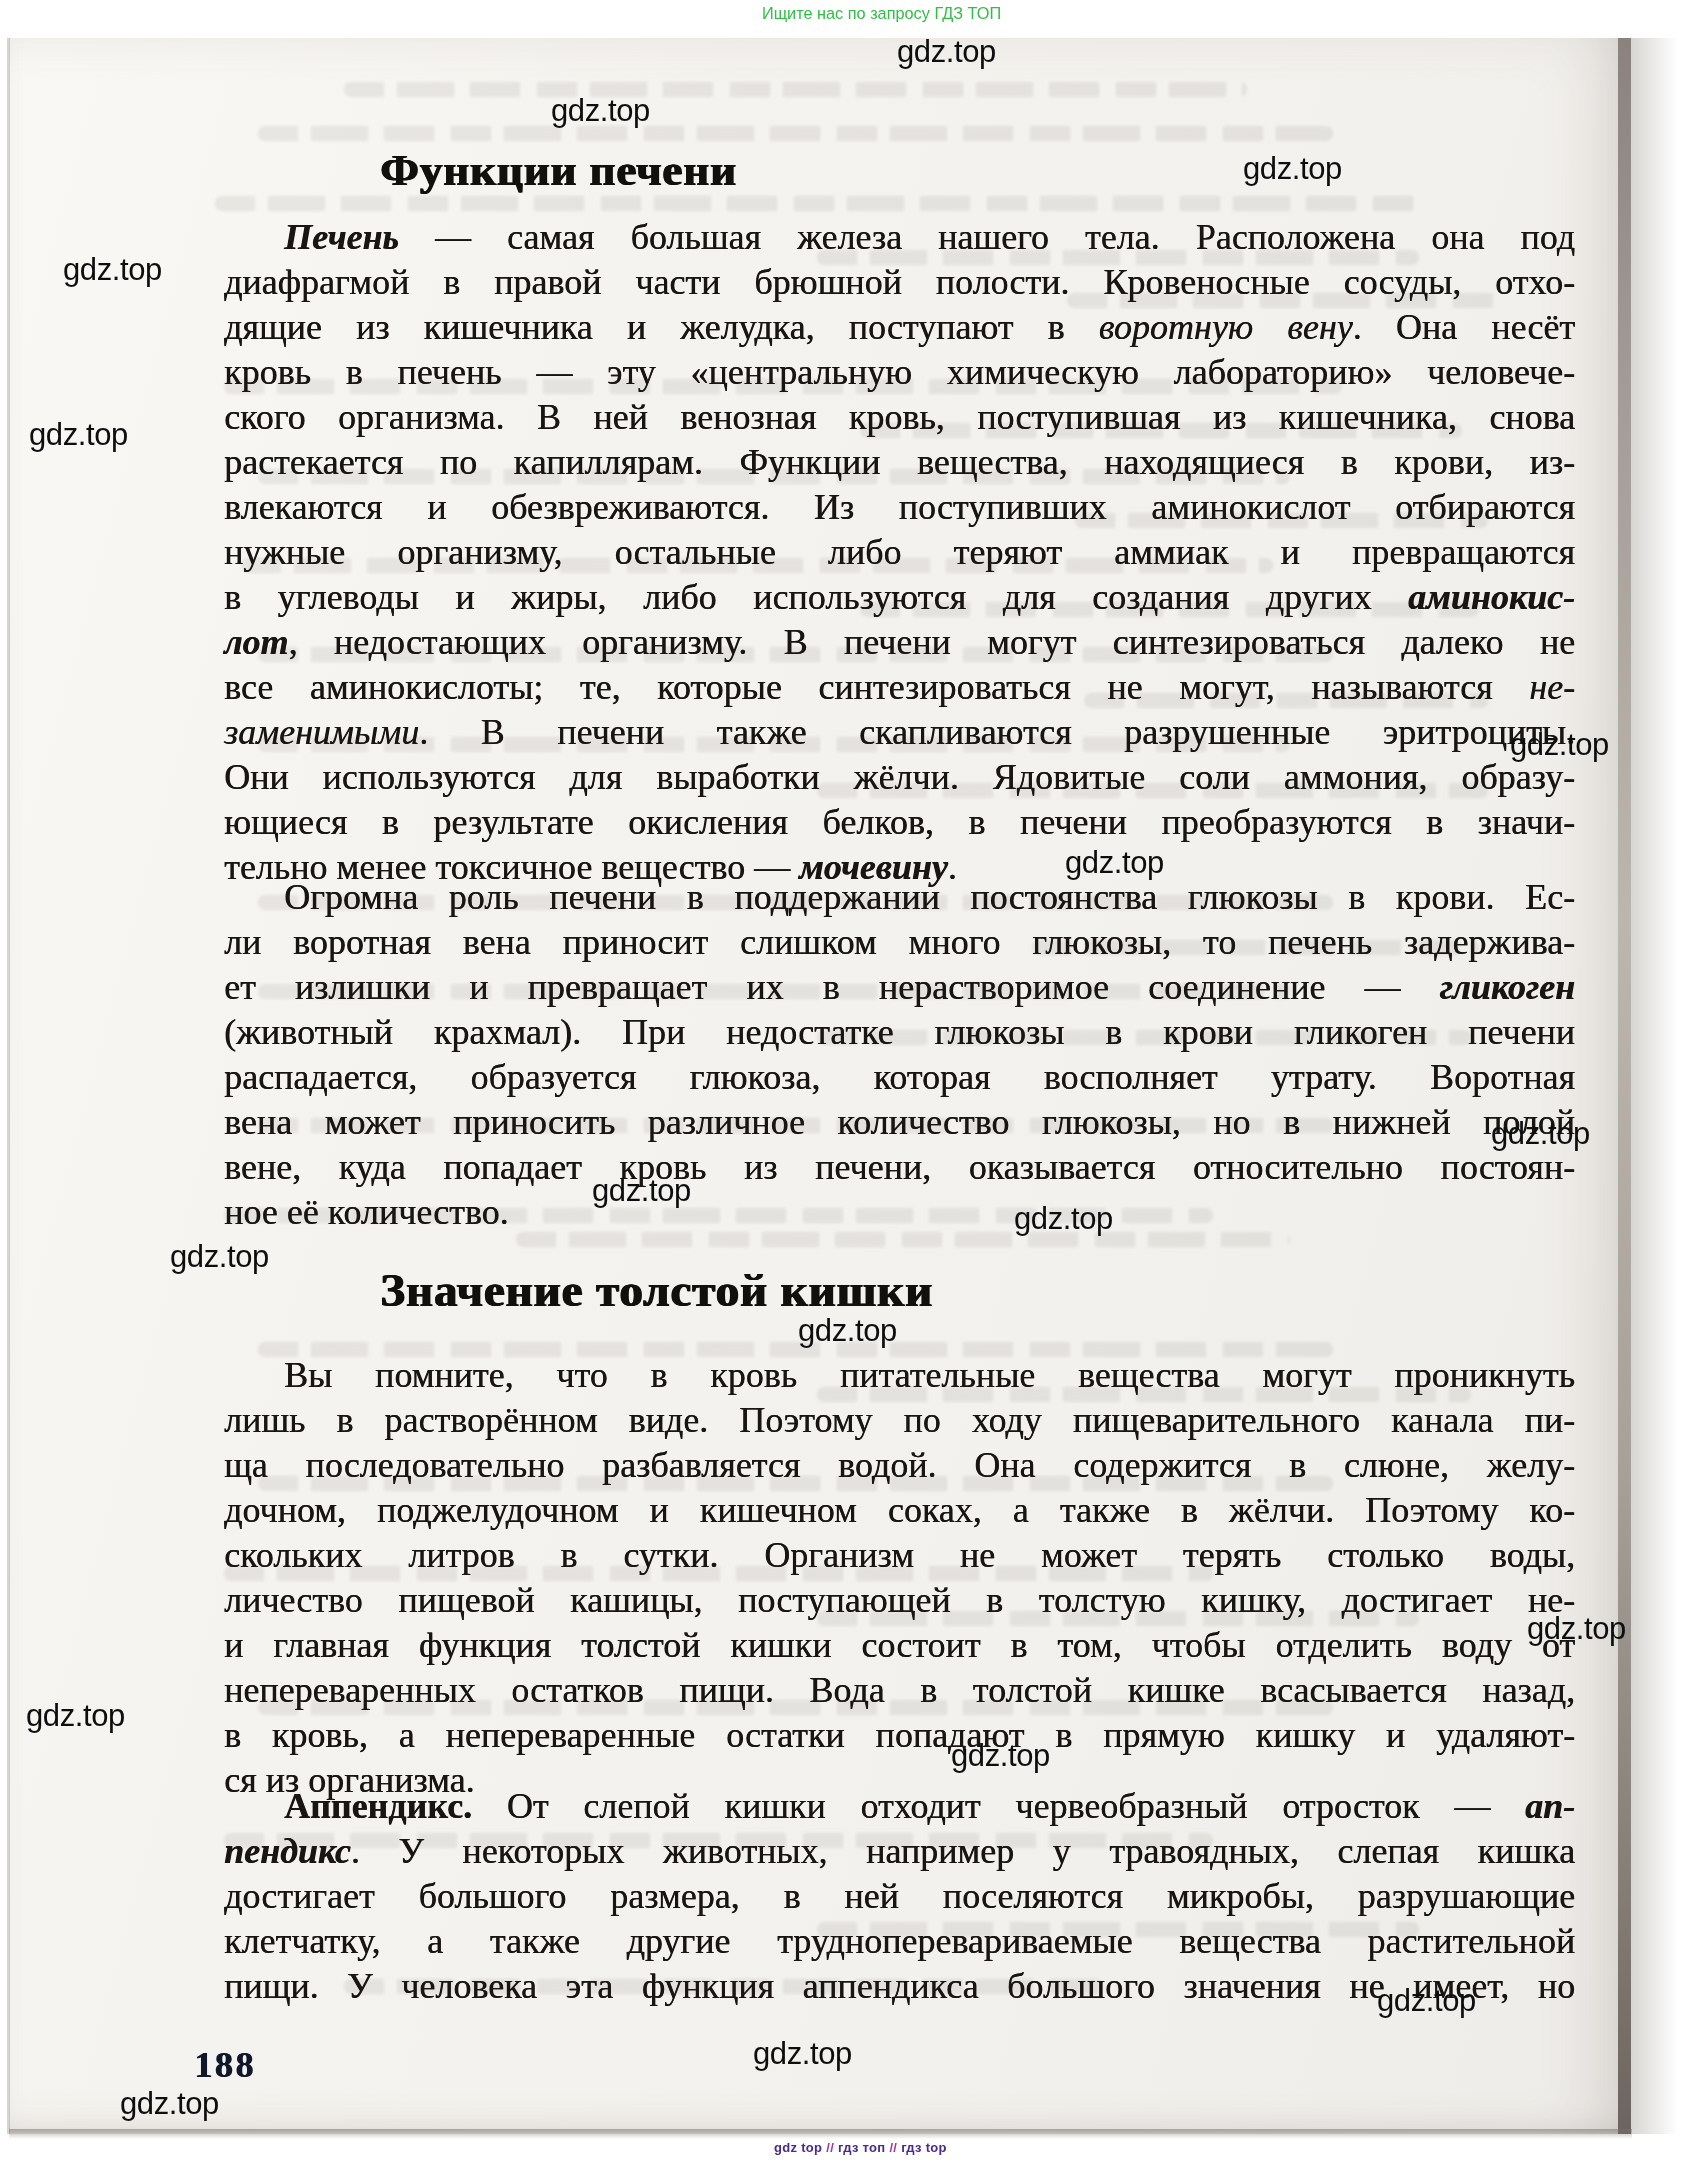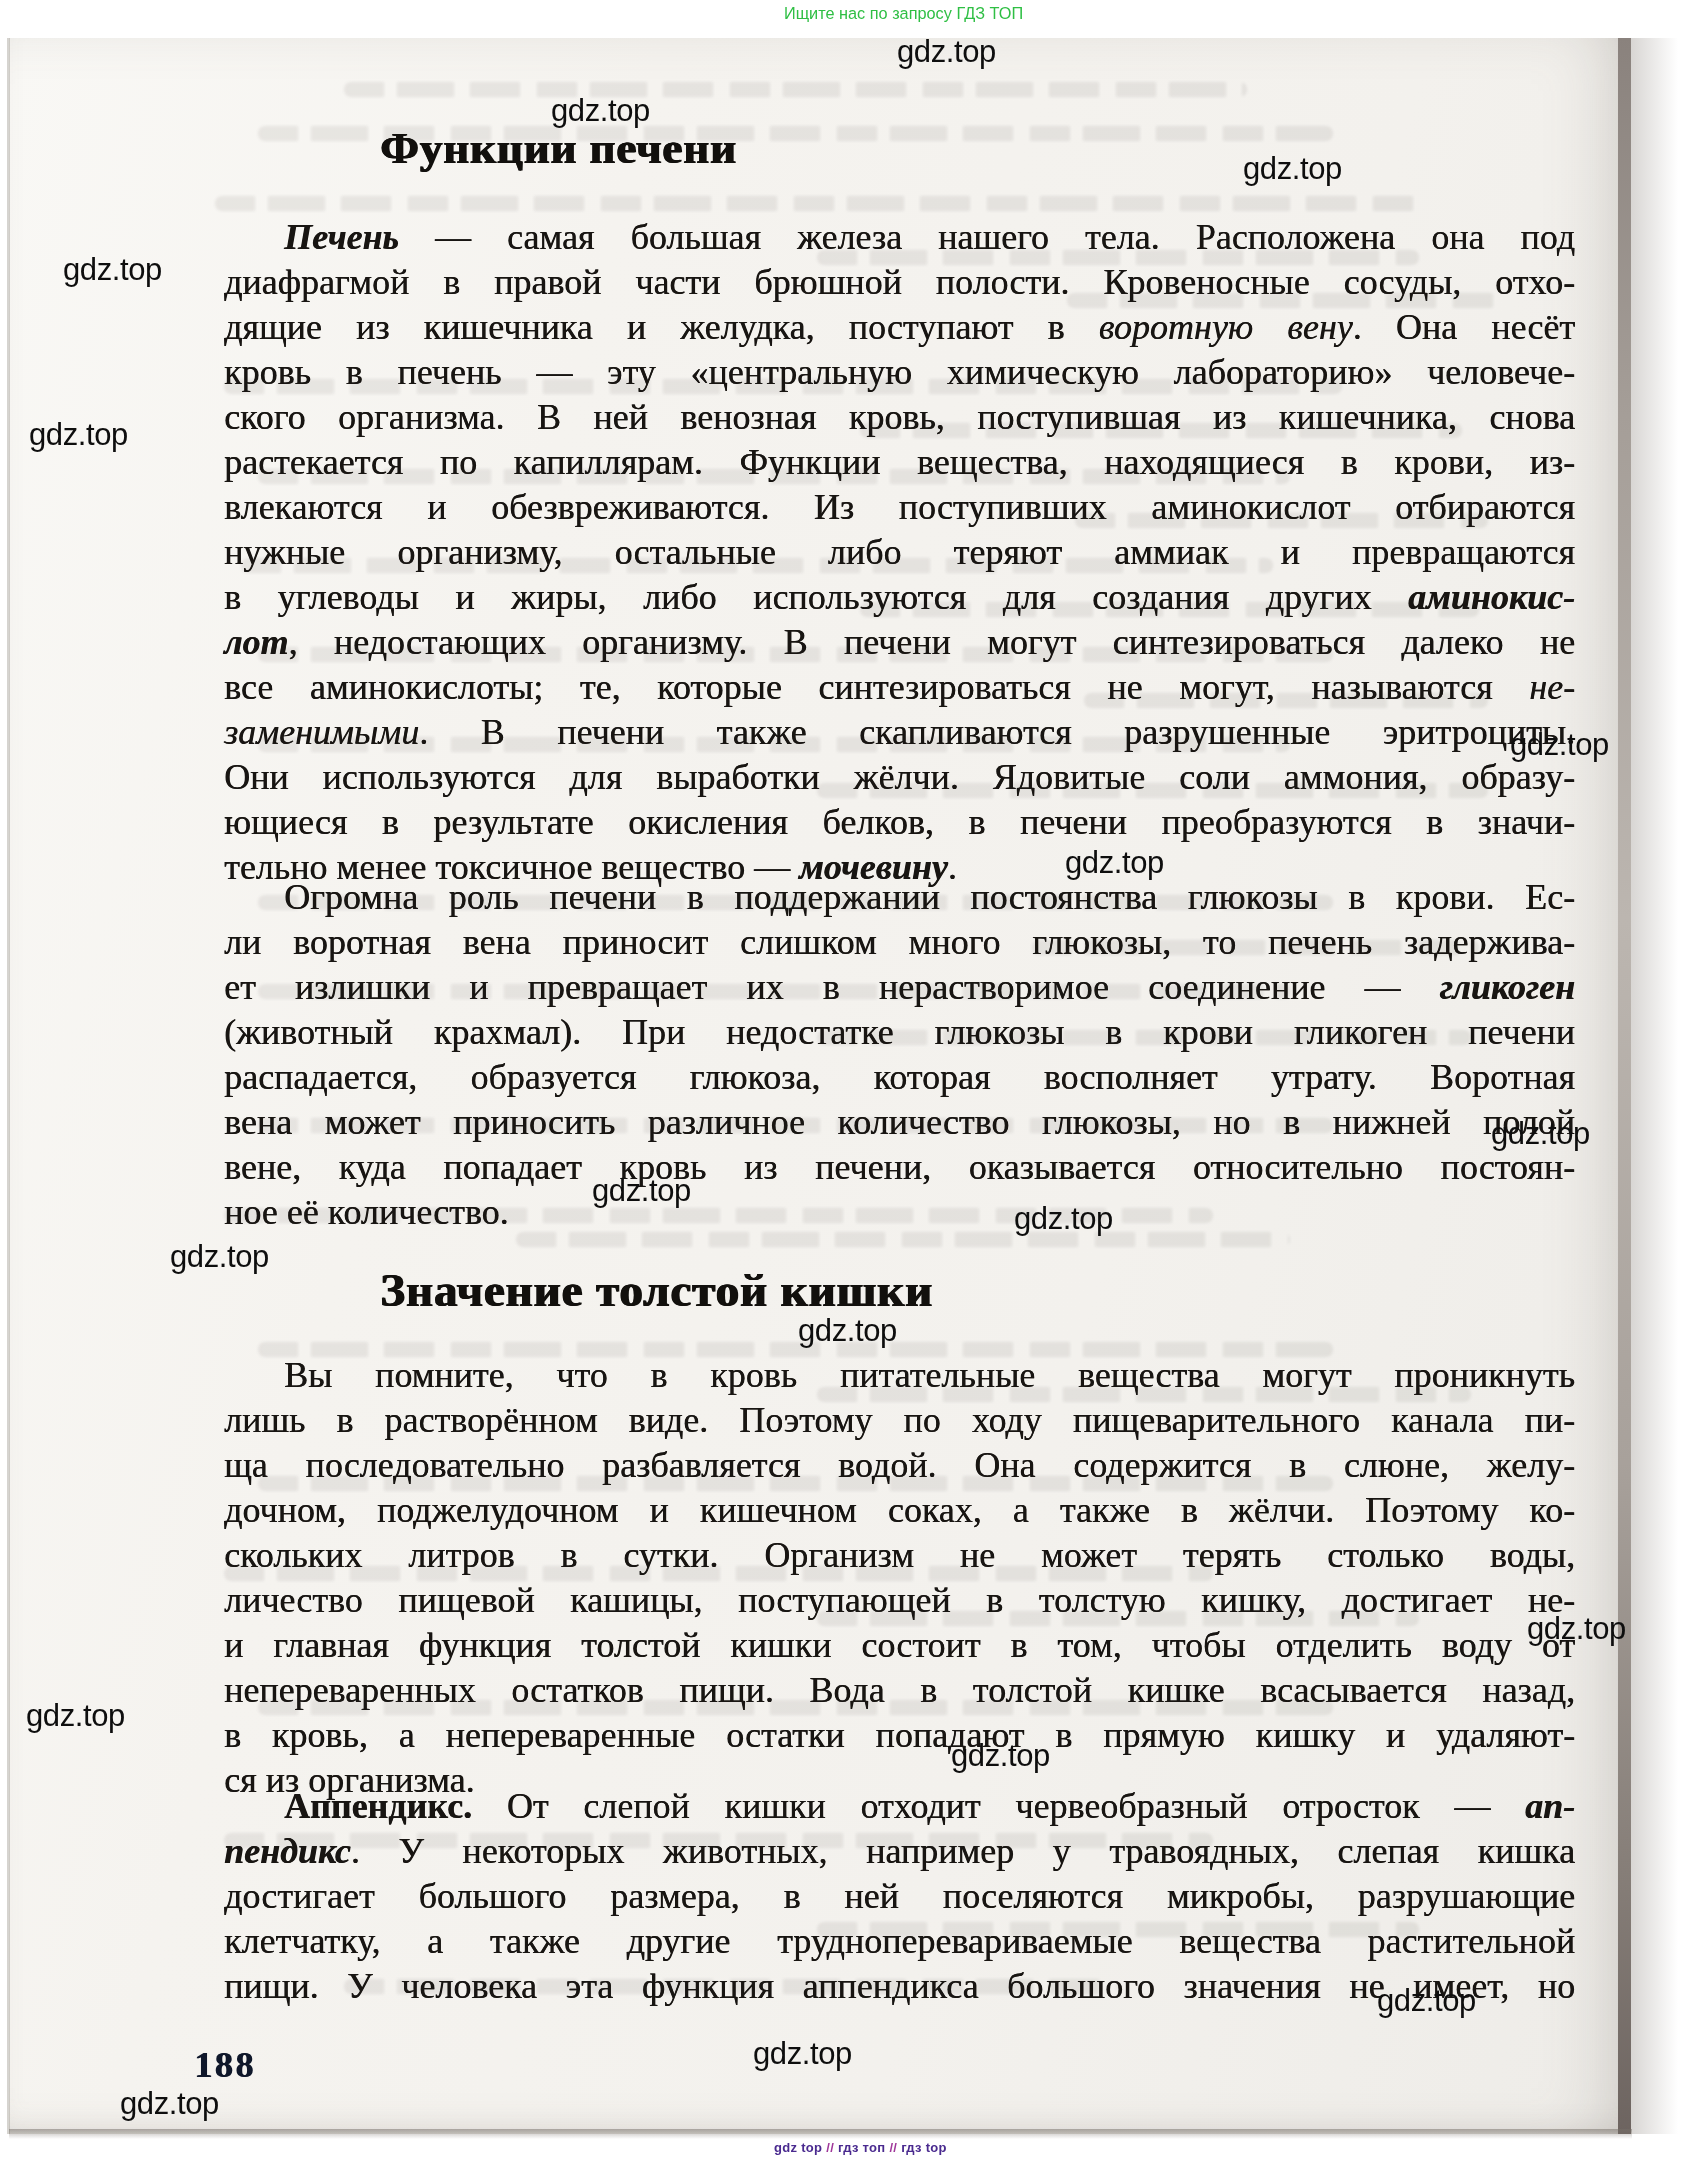--- a/index.html
+++ b/index.html
@@ -23,21 +23,21 @@
   .edge-right-fade{
     position:absolute;left:1631px;top:38px;width:47px;height:2096px;
     background:linear-gradient(90deg,rgba(158,152,146,.40),rgba(255,255,255,0));
   }
   .edge-bottom{
     position:absolute;left:8.6px;top:2129px;width:1623px;height:10.3px;
     background:linear-gradient(180deg,rgba(118,111,104,.55),rgba(255,255,255,0));
   }
   
   .h-title{
-    position:absolute;left:380px;top:122px;
+    position:absolute;left:380px;top:144px;
     font-size:45px;font-weight:bold;color:#12100d;letter-spacing:0.9px;white-space:nowrap;
     text-shadow:1.1px 0 0 currentColor,-0.3px 0 0 currentColor;
   }
   .h-section{
     position:absolute;left:380px;top:1263px;
     font-size:47px;font-weight:bold;color:#12100d;letter-spacing:0.9px;white-space:nowrap;
     text-shadow:1.1px 0 0 currentColor,-0.3px 0 0 currentColor;
     text-align:right;
   }
   
@@ -52,21 +52,21 @@
   .b{font-weight:bold;}
   .i{font-style:italic;}
   
   .pageno{
     position:absolute;left:194px;top:2044px;
     font-size:36px;font-weight:bold;color:#0f172a;letter-spacing:2.6px;
     text-shadow:0.9px 0 0 currentColor;
   }
   
   .promo{
-    position:absolute;left:784px;top:4.3px;
+    position:absolute;left:762px;top:4.3px;
     font-family:"Liberation Sans","DejaVu Sans",sans-serif;
     font-size:16.3px;color:#2fbf44;white-space:nowrap;
   }
   .watermark{
     position:absolute;
     font-family:"Liberation Sans","DejaVu Sans",sans-serif;
     font-size:31px;color:#0e0e0e;white-space:nowrap;letter-spacing:-0.4px;
   }
   .footer-links{
     position:absolute;left:774px;top:2140px;

